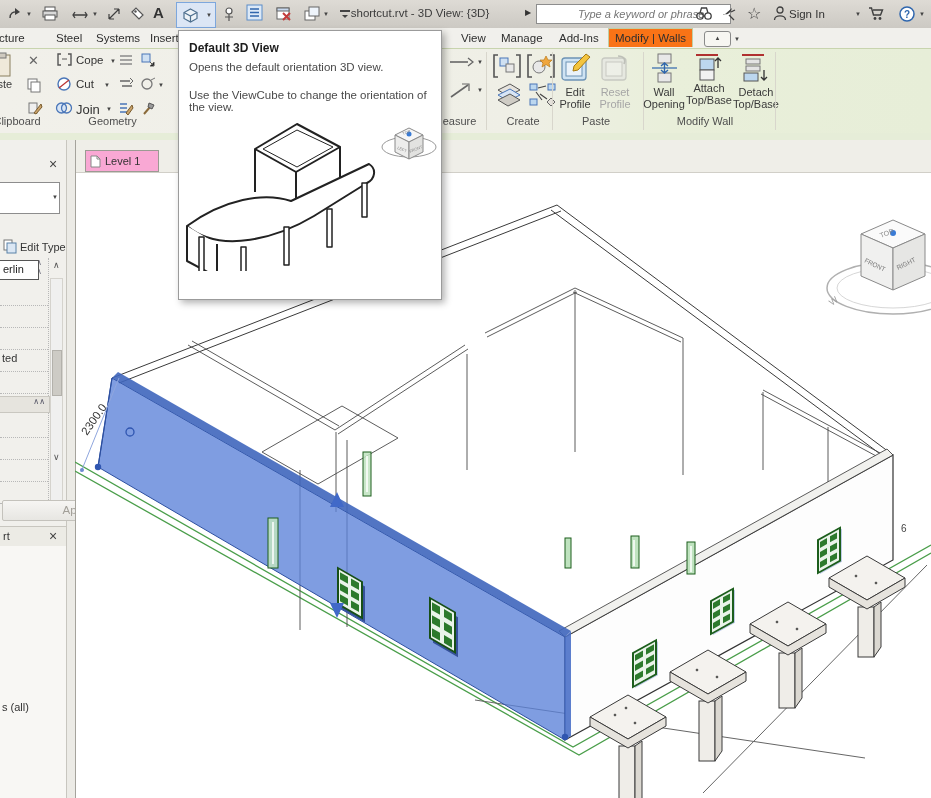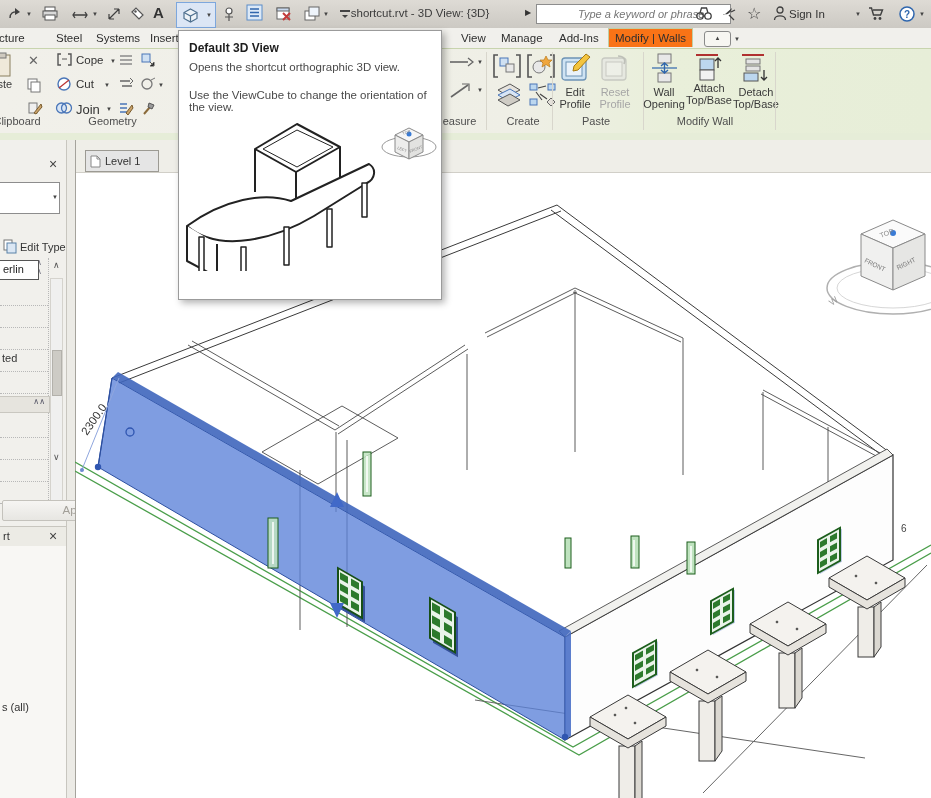--- a/index.html
+++ b/index.html
@@ -578,31 +578,31 @@
       <polygon points="818,108 850,94 850,136 818,150" fill="#e6e6e4" stroke="#8a8a8a"></polygon>
       <circle cx="818" cy="93" r="3" fill="#3a7bd5"></circle>
       <text transform="translate(806,98) rotate(-22)" font-size="7" fill="#888" font-family="Liberation Sans">TOP</text>
       <text transform="translate(789,122) rotate(26)" font-size="6.5" fill="#777" font-family="Liberation Sans">FRONT</text>
       <text transform="translate(823,130) rotate(-26)" font-size="6.5" fill="#777" font-family="Liberation Sans">RIGHT</text>
       <text transform="translate(757,166) rotate(-38)" font-size="9" fill="#999" font-family="Liberation Sans">W</text>
     </g>
   </svg>
 
   <div class="abs" style="left:76px;top:140px;width:855px;height:32px;background:#efeee8;border-bottom:1px solid #d1cfc8;"></div>
-  <div class="abs" style="left:85px;top:150px;width:74px;height:22px;background:#e5e5e5;border:1px solid #9c9a93;display:flex;align-items:center;gap:4px;padding-left:4px;box-sizing:border-box;">
+  <div class="abs" style="left:85px;top:150px;width:74px;height:22px;background:#f9a8d4;border:1px solid #9c9a93;display:flex;align-items:center;gap:4px;padding-left:4px;box-sizing:border-box;">
     <svg width="11" height="13">
         <path d="M1 1 H7 L10 4 V12 H1 Z" fill="#fff" stroke="#888"></path>
         <path d="M7 1 V4 H10" fill="none" stroke="#888"></path>
       </svg>
     <span style="font-size:11px;color:#333;">Level 1</span>
   </div>
 
   <div class="abs tooltipbox" style="left:178px;top:30px;width:262px;height:268px;z-index:30;">
     <div style="position:absolute;left:10px;top:10px;font-size:12px;font-weight:bold;color:#1e1e1e;">Default 3D View</div>
-    <div style="position:absolute;left:10px;top:30px;font-size:11.5px;color:#4a4a4a;">Opens the shortcut orthographic 3D view.</div>
+    <div style="position:absolute;left:10px;top:30px;font-size:11.5px;color:#4a4a4a;">Opens the default orientation 3D view.</div>
     <div style="position:absolute;left:10px;top:58px;width:246px;font-size:11.5px;color:#4a4a4a;">Use the ViewCube to change the orientation of the view.</div>
     <svg style="position:absolute;left:0;top:88px;" width="262" height="152" viewBox="0 0 262 152">
       <g stroke="#222" fill="#fff" stroke-width="2" stroke-linejoin="round">
         <path d="M76,30 L118,5 L161,28 L117,53 Z"></path>
         <path d="M84,30 L118,11 L154,28 L118,48 Z" stroke-width="1"></path>
         <path d="M76,30 V73 M161,28 V70 M117,53 V97" fill="none"></path>
         <path d="M8,107 C45,80 85,73 112,82 L190,45 C198,50 196,60 188,64 L135,97 C100,118 42,136 8,107 Z"></path>
         <path d="M8,107 L8,142 L38,158 L38,125" fill="#fff"></path>
         <rect x="20" y="118" width="5" height="36" stroke-width="1.5"></rect>
         <rect x="62" y="128" width="5" height="36" stroke-width="1.5"></rect>

